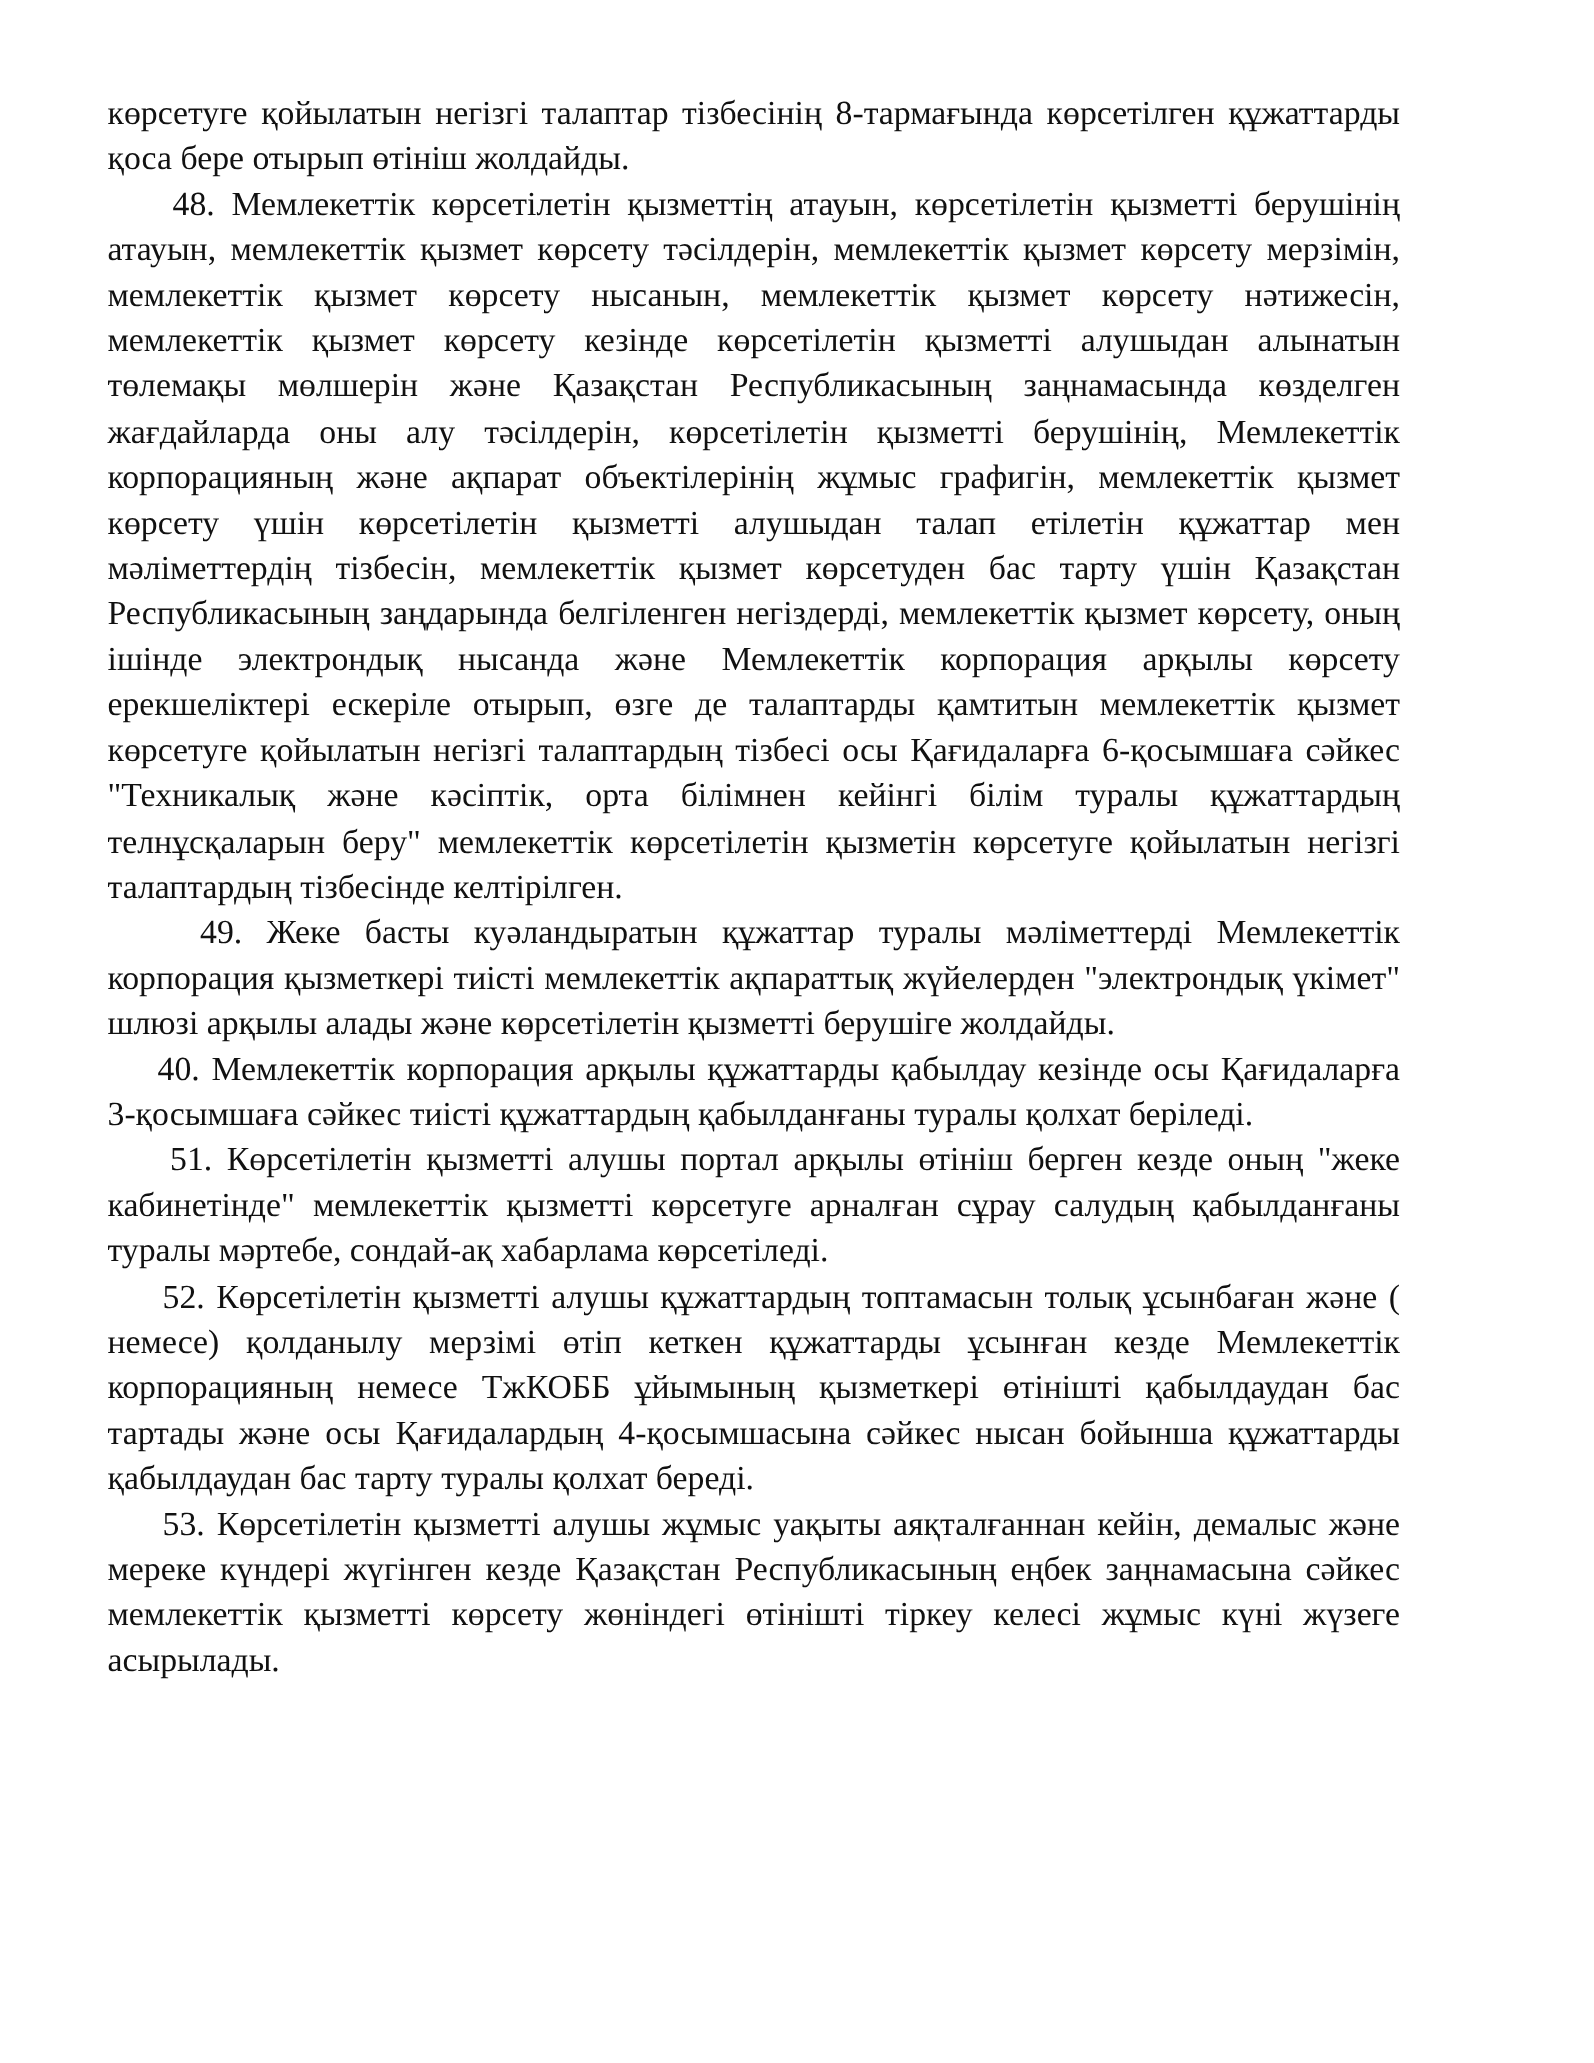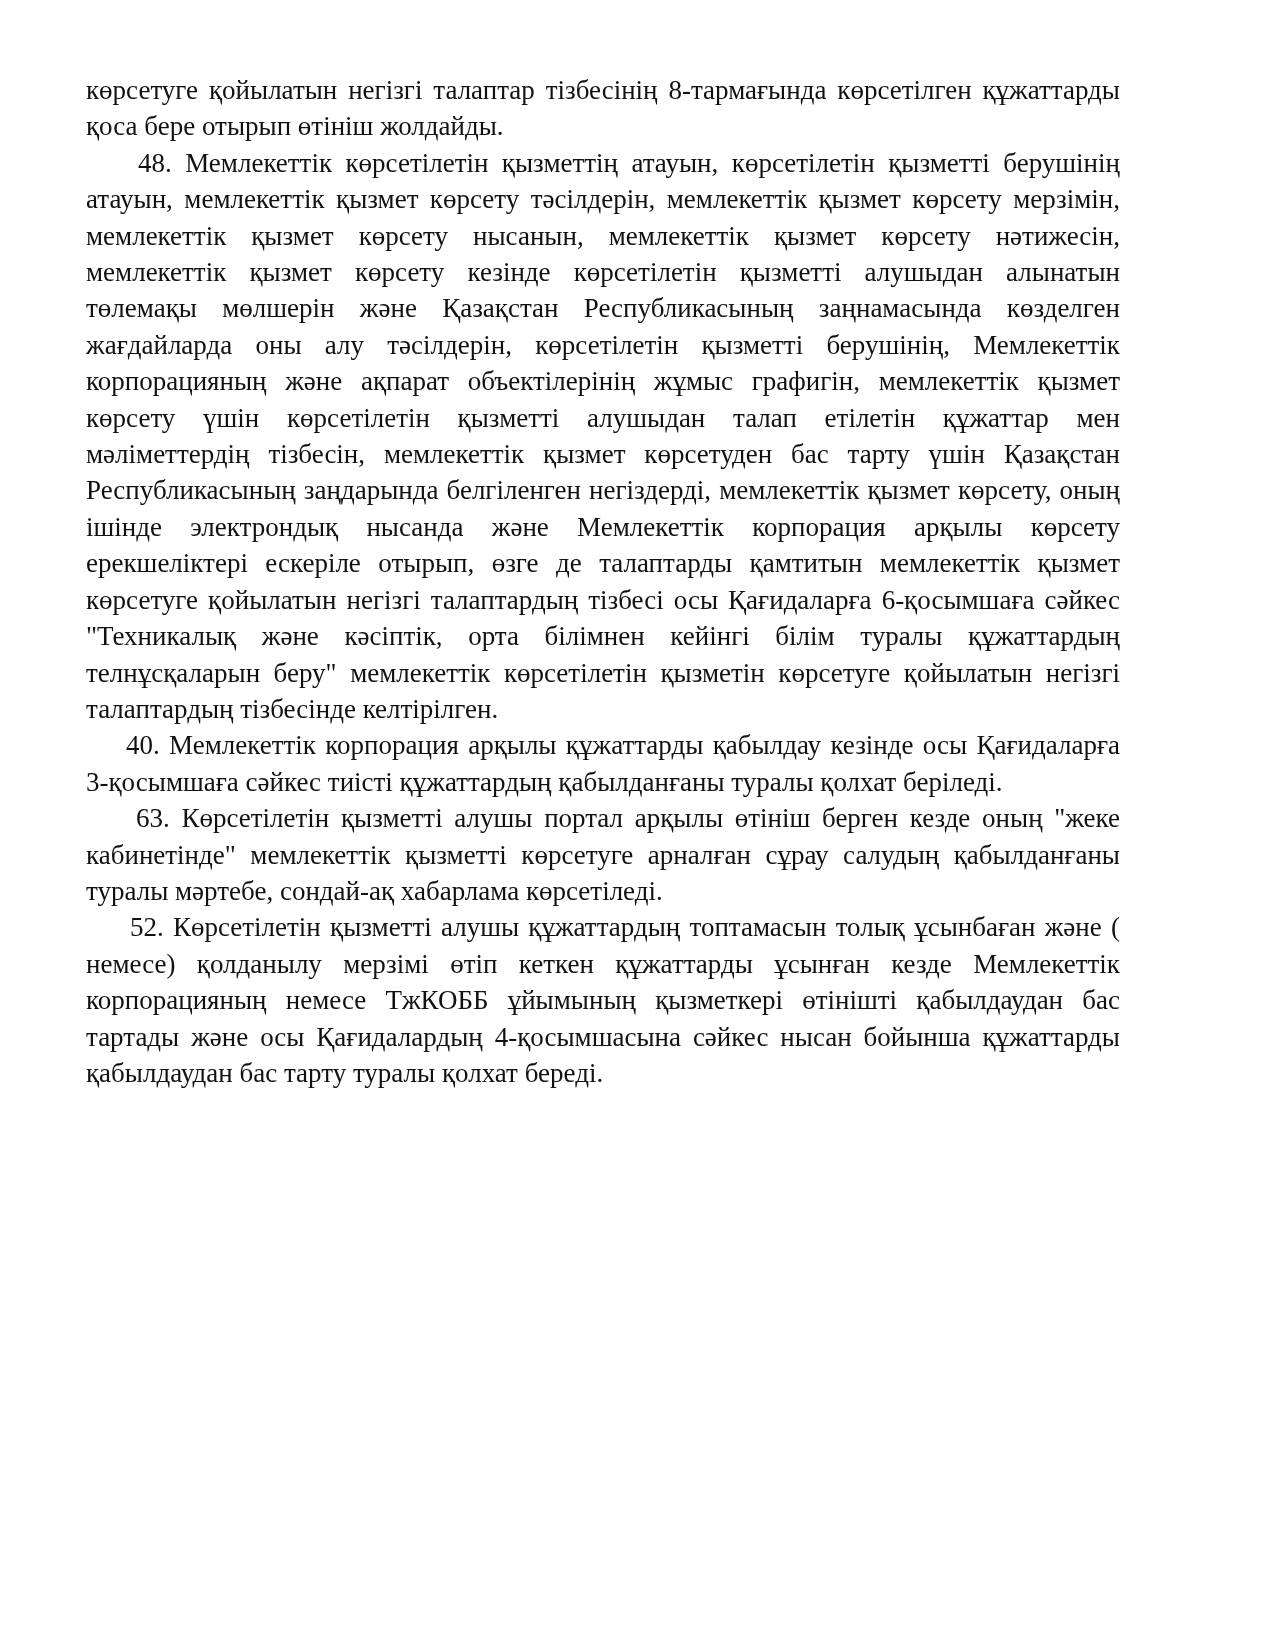--- a/index.html
+++ b/index.html
@@ -27,16 +27,18 @@
   .para.i52 { text-indent: 44px; }
   .para.i53 { text-indent: 44px; }
   .para.i54 { text-indent: 88px; }
 </style>
 </head>
 <body>
 
 <div class="page">
   <p class="para cont">көрсетуге қойылатын негізгі талаптар тізбесінің 8-тармағында көрсетілген құжаттарды қоса бере отырып өтініш жолдайды.</p>
   <p class="para i48">48. Мемлекеттік көрсетілетін қызметтің атауын, көрсетілетін қызметті берушінің атауын, мемлекеттік қызмет көрсету тәсілдерін, мемлекеттік қызмет көрсету мерзімін, мемлекеттік қызмет көрсету нысанын, мемлекеттік қызмет көрсету нәтижесін, мемлекеттік қызмет көрсету кезінде көрсетілетін қызметті алушыдан алынатын төлемақы мөлшерін және Қазақстан Республикасының заңнамасында көзделген жағдайларда оны алу тәсілдерін, көрсетілетін қызметті берушінің, Мемлекеттік корпорацияның және ақпарат объектілерінің жұмыс графигін, мемлекеттік қызмет көрсету үшін көрсетілетін қызметті алушыдан талап етілетін құжаттар мен мәліметтердің тізбесін, мемлекеттік қызмет көрсетуден бас тарту үшін Қазақстан Республикасының заңдарында белгіленген негіздерді, мемлекеттік қызмет көрсету, оның ішінде электрондық нысанда және Мемлекеттік корпорация арқылы көрсету ерекшеліктері ескеріле отырып, өзге де талаптарды қамтитын мемлекеттік қызмет көрсетуге қойылатын негізгі талаптардың тізбесі осы Қағидаларға 6-қосымшаға сәйкес "Техникалық және кәсіптік, орта білімнен кейінгі білім туралы құжаттардың телнұсқаларын беру" мемлекеттік көрсетілетін қызметін көрсетуге қойылатын негізгі талаптардың тізбесінде келтірілген.</p>
+  <p class="para i49">49. Жеке басты куәландыратын құжаттар туралы мәліметтерді Мемлекеттік корпорация қызметкері тиісті мемлекеттік ақпараттық жүйелерден "электрондық үкімет" шлюзі арқылы алады және көрсетілетін қызметті берушіге жолдайды.</p>
   <p class="para i50">40. Мемлекеттік корпорация арқылы құжаттарды қабылдау кезінде осы Қағидаларға 3-қосымшаға сәйкес тиісті құжаттардың қабылданғаны туралы қолхат беріледі.</p>
-  <p class="para i51">63. Көрсетілетін қызметті алушы портал арқылы өтініш берген кезде оның "жеке кабинетінде" мемлекеттік қызметті көрсетуге арналған сұрау салудың қабылданғаны туралы мәртебе, сондай-ақ хабарлама көрсетіледі.</p>
+  <p class="para i51">51. Көрсетілетін қызметті алушы портал арқылы өтініш берген кезде оның "жеке кабинетінде" мемлекеттік қызметті көрсетуге арналған сұрау салудың қабылданғаны туралы мәртебе, сондай-ақ хабарлама көрсетіледі.</p>
   <p class="para i52">52. Көрсетілетін қызметті алушы құжаттардың топтамасын толық ұсынбаған және ( немесе) қолданылу мерзімі өтіп кеткен құжаттарды ұсынған кезде Мемлекеттік корпорацияның немесе ТжКОББ ұйымының қызметкері өтінішті қабылдаудан бас тартады және осы Қағидалардың 4-қосымшасына сәйкес нысан бойынша құжаттарды қабылдаудан бас тарту туралы қолхат береді.</p>
+  <p class="para i53">53. Көрсетілетін қызметті алушы жұмыс уақыты аяқталғаннан кейін, демалыс және мереке күндері жүгінген кезде Қазақстан Республикасының еңбек заңнамасына сәйкес мемлекеттік қызметті көрсету жөніндегі өтінішті тіркеу келесі жұмыс күні жүзеге асырылады.</p>
 </div>
 
 </body></html>

